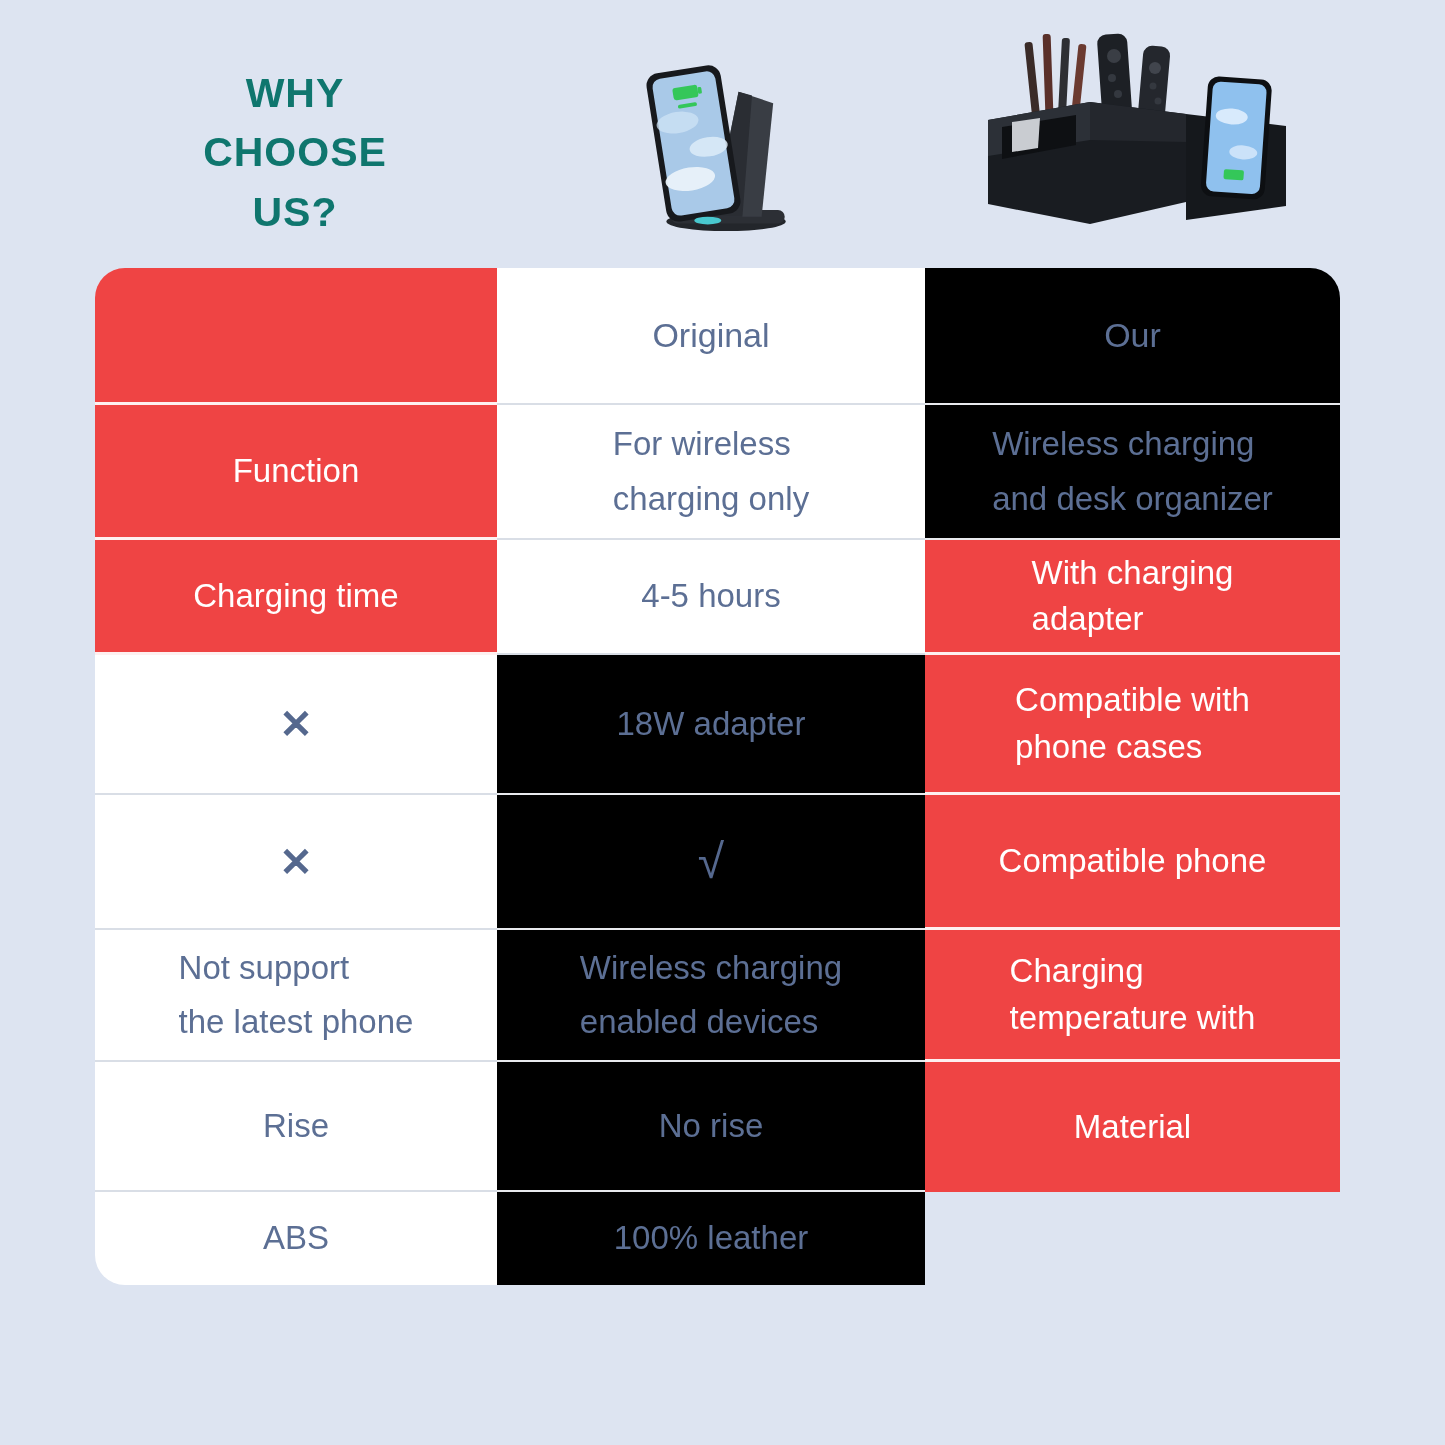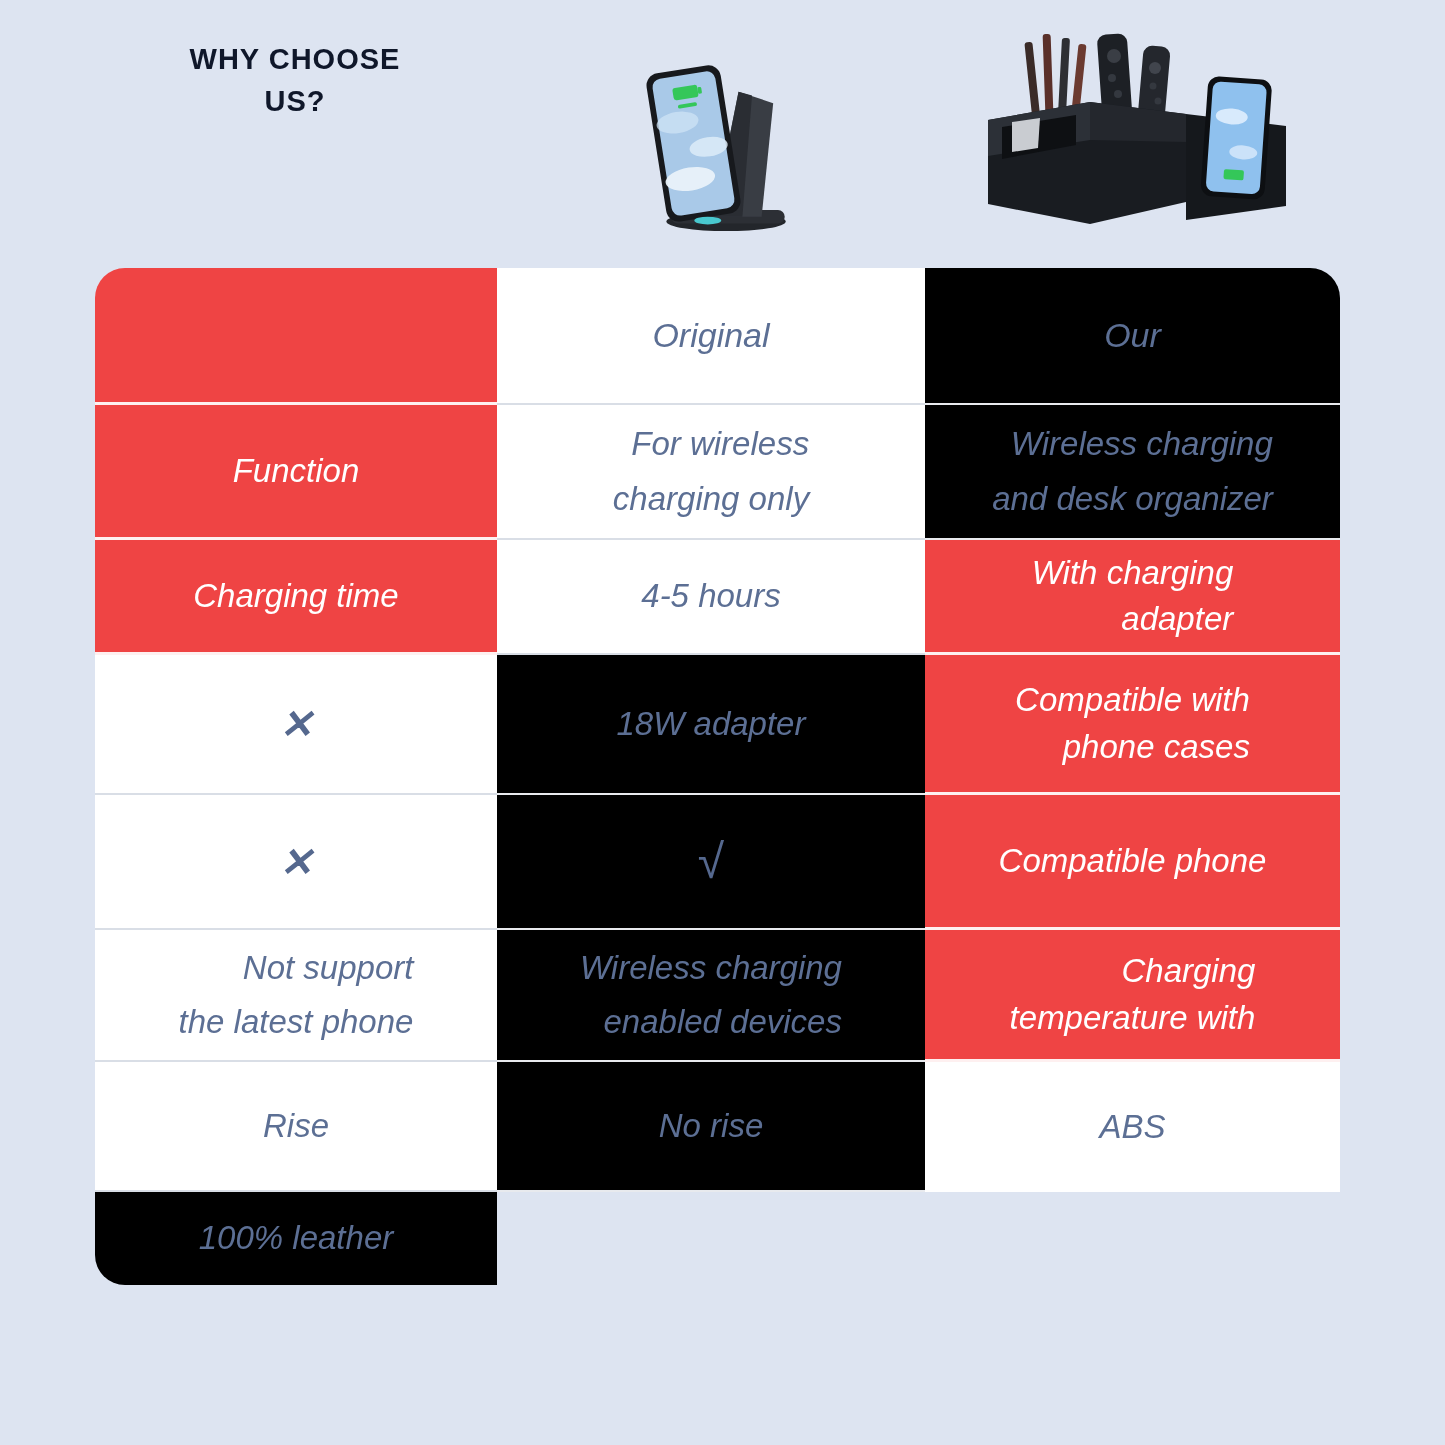--- a/index.html
+++ b/index.html
@@ -10,29 +10,29 @@
     width: 1445px;
     height: 1445px;
     background: #dde4f1;
     overflow: hidden;
   }
 
   
   .title {
     position: absolute;
     left: 180px;
-    top: 38px;
+    top: 64px;
     width: 230px;
     margin: 0;
     text-align: center;
-    font-size: 29px;
+    font-size: 41px;
     font-weight: 700;
     letter-spacing: 1px;
     line-height: 1.45;
-    color: #0f172a;
+    color: #0f766e;
   }
   .product { position: absolute; }
   .product svg { width: 100%; height: 100%; display: block; }
   .product-1 { left: 588px; top: 32px; width: 228px; height: 202px; }
   .product-2 { left: 972px; top: 22px; width: 336px; height: 224px; }
 
   
   .table {
     position: absolute;
     left: 95px;
@@ -42,26 +42,25 @@
     border-radius: 30px;
     overflow: hidden;
     display: grid;
     grid-template-columns: 402px 428px 415px;
     grid-template-rows: 137px 135px 115px 140px 135px 132px 130px 93px;
   }
   .cell {
     display: flex;
     align-items: center;
     justify-content: center;
-    text-align: right;
+    text-align: left;
     font-size: 33px;
     white-space: pre-line;
     padding: 0 22px;
     box-sizing: border-box;
-    font-style: italic;
   }
   .label {
     background: #ef4444;
     color: #ffffff;
     line-height: 1.4;
     border-bottom: 3px solid rgba(255,255,255,0.92);
   }
   .orig {
     background: #ffffff;
     color: #5c6f94;
@@ -175,17 +174,18 @@
     <div class="cell orig">Not support
 the latest phone</div>
     <div class="cell our">Wireless charging
 enabled devices</div>
 
     <div class="cell label">Charging
 temperature with</div>
     <div class="cell orig">Rise</div>
     <div class="cell our">No rise</div>
 
+    <div class="cell label last">Material</div>
     <div class="cell orig last">ABS</div>
     <div class="cell our last">100% leather</div>
 
   </div>
 </div>
 
 </body></html>

